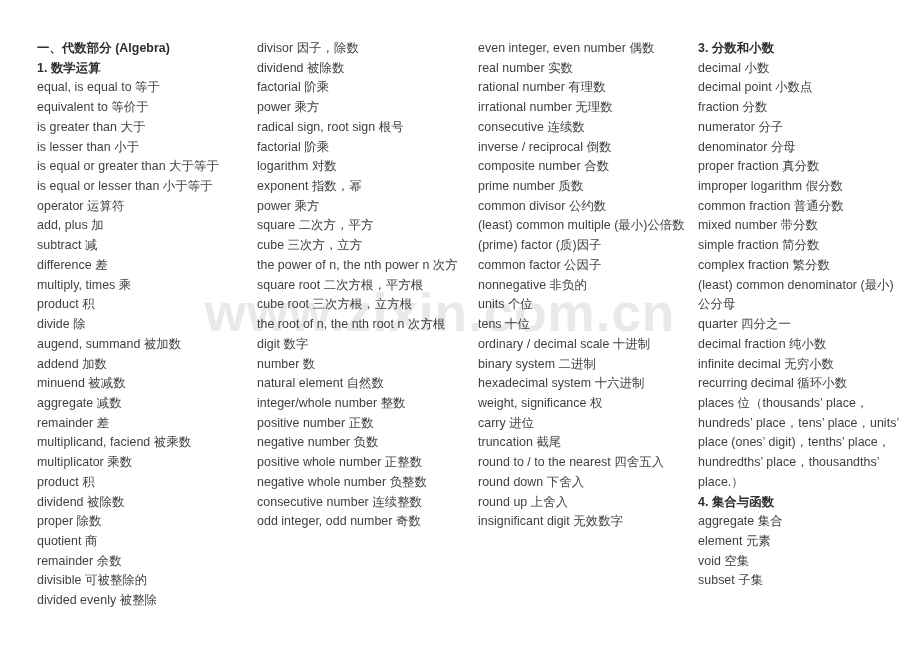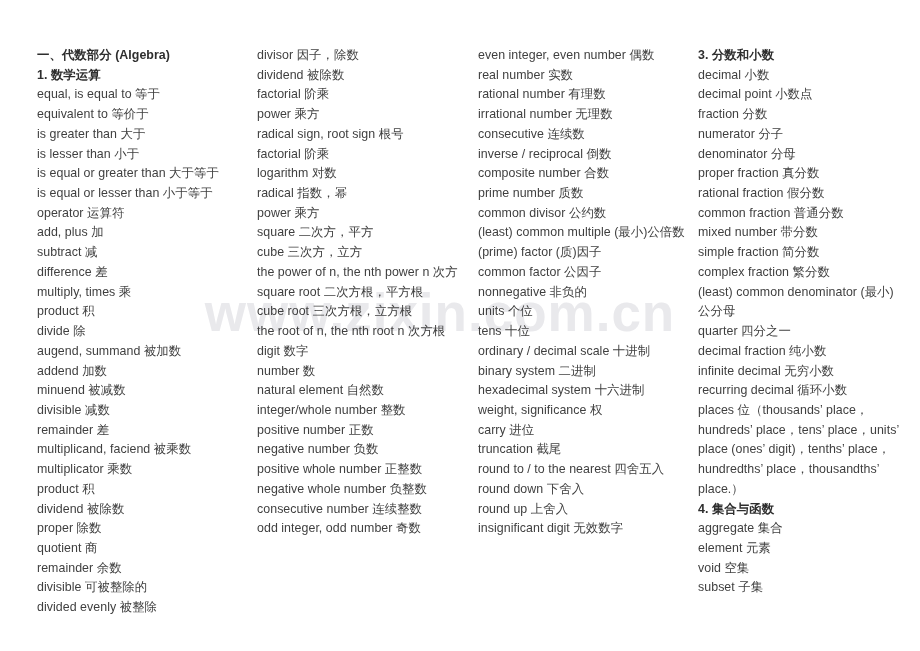--- a/index.html
+++ b/index.html
@@ -48,21 +48,21 @@
   #columns {
     position: absolute;
     left: 0;
     top: 0;
     width: 920px;
     height: 651px;
     z-index: 1;
   }
   .col {
     position: absolute;
-    top: 46px;
+    top: 39px;
   }
   .col-0 { left: 37px;  width: 216px; }
   .col-1 { left: 257px; width: 216px; }
   .col-2 { left: 478px; width: 216px; }
   .col-3 { left: 698px; width: 208px; }
 
   .entry {
     font-size: 12.4px;
     line-height: 19.72px;
     color: #3f3f3f;
@@ -97,41 +97,41 @@
         <div class="entry">operator 运算符</div>
         <div class="entry">add, plus 加</div>
         <div class="entry">subtract 减</div>
         <div class="entry">difference 差</div>
         <div class="entry">multiply, times 乘</div>
         <div class="entry">product 积</div>
         <div class="entry">divide 除</div>
         <div class="entry">augend, summand 被加数</div>
         <div class="entry">addend 加数</div>
         <div class="entry">minuend 被减数</div>
-        <div class="entry">divisible 减数</div>
+        <div class="entry">aggregate 减数</div>
         <div class="entry">remainder 差</div>
         <div class="entry">multiplicand, faciend 被乘数</div>
         <div class="entry">multiplicator 乘数</div>
         <div class="entry">product 积</div>
         <div class="entry">dividend 被除数</div>
         <div class="entry">proper 除数</div>
         <div class="entry">quotient 商</div>
         <div class="entry">remainder 余数</div>
         <div class="entry">divisible 可被整除的</div>
         <div class="entry">divided evenly 被整除</div>
       </div>
       <div class="col col-1">
         <div class="entry">divisor 因子，除数</div>
         <div class="entry">dividend 被除数</div>
         <div class="entry">factorial 阶乘</div>
         <div class="entry">power 乘方</div>
         <div class="entry">radical sign, root sign 根号</div>
         <div class="entry">factorial 阶乘</div>
         <div class="entry">logarithm 对数</div>
-        <div class="entry">radical 指数，幂</div>
+        <div class="entry">exponent 指数，幂</div>
         <div class="entry">power 乘方</div>
         <div class="entry">square 二次方，平方</div>
         <div class="entry">cube 三次方，立方</div>
         <div class="entry">the power of n, the nth power n 次方</div>
         <div class="entry">square root 二次方根，平方根</div>
         <div class="entry">cube root 三次方根，立方根</div>
         <div class="entry">the root of n, the nth root n 次方根</div>
         <div class="entry">digit 数字</div>
         <div class="entry">number 数</div>
         <div class="entry">natural element 自然数</div>
@@ -171,21 +171,21 @@
         <div class="entry">insignificant digit 无效数字</div>
       </div>
       <div class="col col-3">
         <div class="entry heading">3. 分数和小数</div>
         <div class="entry">decimal 小数</div>
         <div class="entry">decimal point 小数点</div>
         <div class="entry">fraction 分数</div>
         <div class="entry">numerator 分子</div>
         <div class="entry">denominator 分母</div>
         <div class="entry">proper fraction 真分数</div>
-        <div class="entry">rational fraction 假分数</div>
+        <div class="entry">improper logarithm 假分数</div>
         <div class="entry">common fraction 普通分数</div>
         <div class="entry">mixed number 带分数</div>
         <div class="entry">simple fraction 简分数</div>
         <div class="entry">complex fraction 繁分数</div>
         <div class="entry">(least) common denominator (最小)公分母</div>
         <div class="entry">quarter 四分之一</div>
         <div class="entry">decimal fraction 纯小数</div>
         <div class="entry">infinite decimal 无穷小数</div>
         <div class="entry">recurring decimal 循环小数</div>
         <div class="entry">places 位（thousands’ place，hundreds’ place，tens’ place，units’ place (ones’ digit)，tenths’ place，hundredths’ place，thousandths’ place.）</div>

